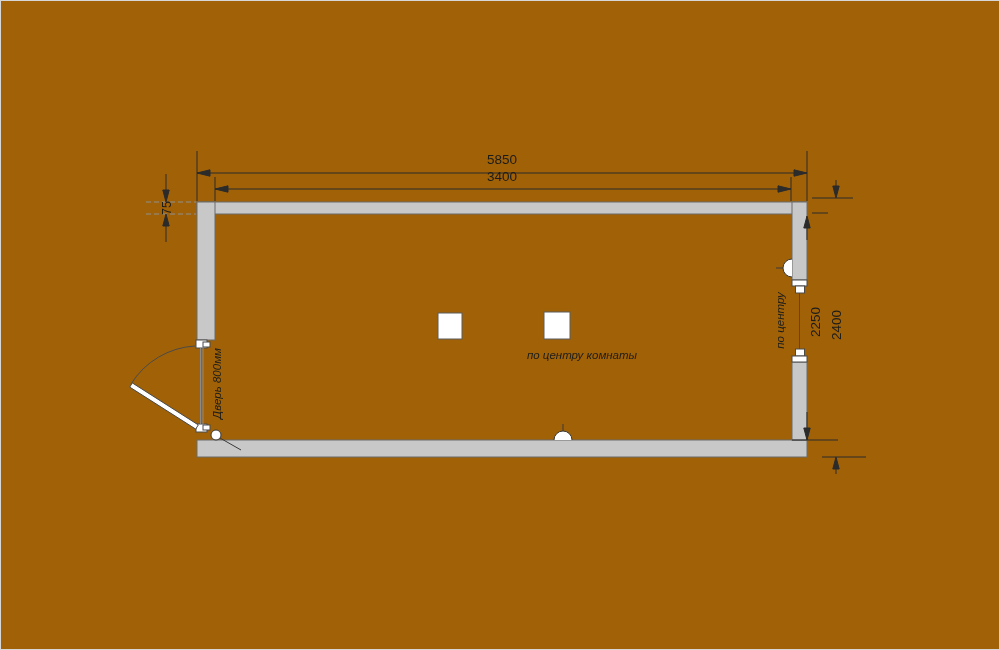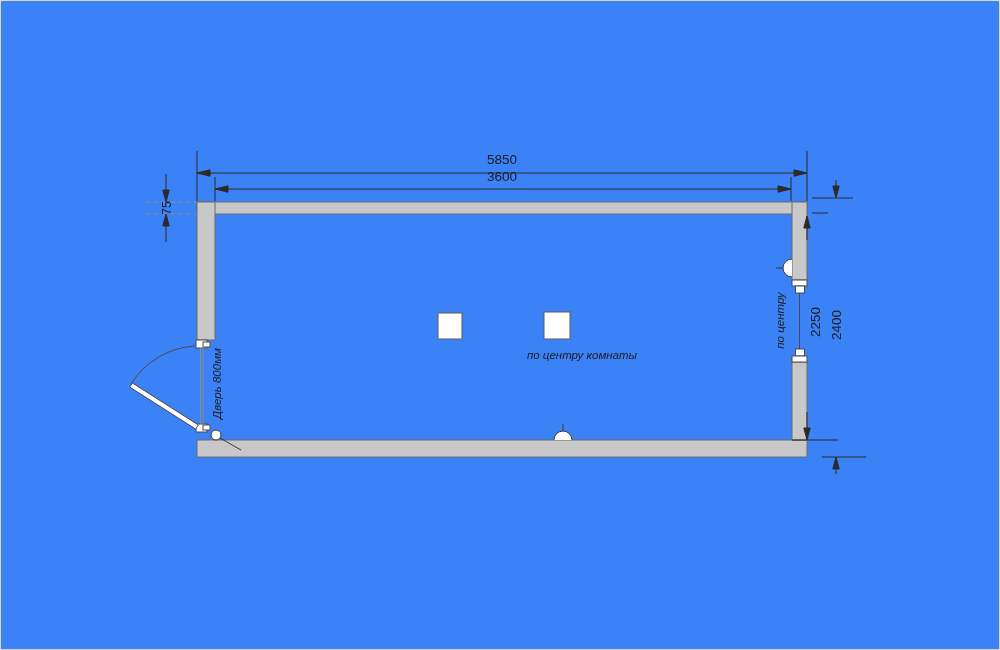--- a/index.html
+++ b/index.html
@@ -1,19 +1,19 @@
 <!DOCTYPE html>
 <html><head>
 <meta charset="utf-8">
 <style>
   html,body{margin:0;padding:0;background:#ffffff;}
   .canvas{
     position:relative;
     width:1000px;height:650px;
-    background:#3b82f6;
+    background:#a16207;
     box-shadow: inset 0 0 0 1px #d7d7d7;
     font-family:"Liberation Sans", sans-serif;
     overflow:hidden;
   }
   .plan-svg{position:absolute;left:0;top:0;}
   .txt{
     position:absolute;
     color:#1c1c1c;
     font-size:13.5px;
     line-height:14px;
@@ -126,21 +126,21 @@
         <polygon points="836,198 832.8,186 839.2,186"></polygon>
         <line x1="822" y1="457" x2="866" y2="457"></line>
         <line x1="836" y1="467" x2="836" y2="474"></line>
         <polygon points="836,457 832.8,469 839.2,469"></polygon>
       </g>
     </g>
   </svg>
 
   <div class="txt" style="left:452px;top:153px;width:100px;">5850</div>
 
-  <div class="txt" style="left:452px;top:170px;width:100px;">3600</div>
+  <div class="txt" style="left:452px;top:170px;width:100px;">3400</div>
 
   <div class="txt rot" style="left:153px;top:201px;width:28px;font-size:12.5px;">75</div>
 
   <div class="txt rot" style="left:796px;top:315px;width:40px;">2250</div>
 
   <div class="txt rot" style="left:817px;top:318px;width:40px;">2400</div>
 
   <div class="txt rot small italic" style="left:745px;top:314px;width:70px;">по центру</div>
 
   <div class="txt rot small italic" style="left:177px;top:377px;width:80px;">Дверь 800мм</div>

